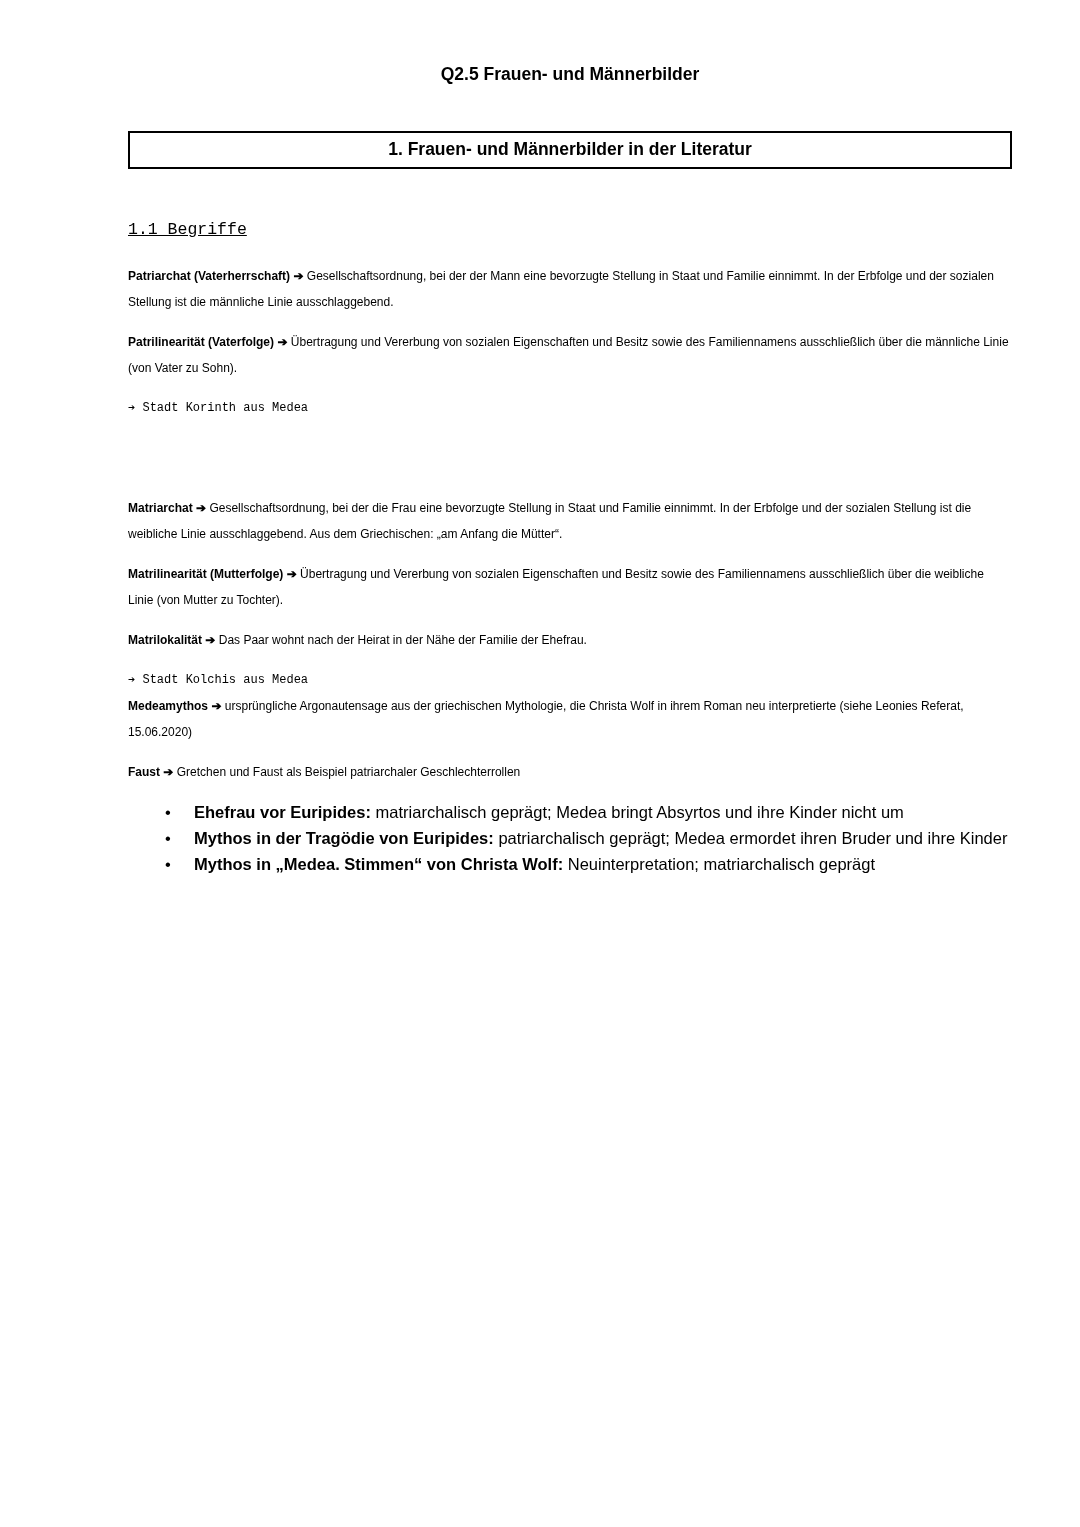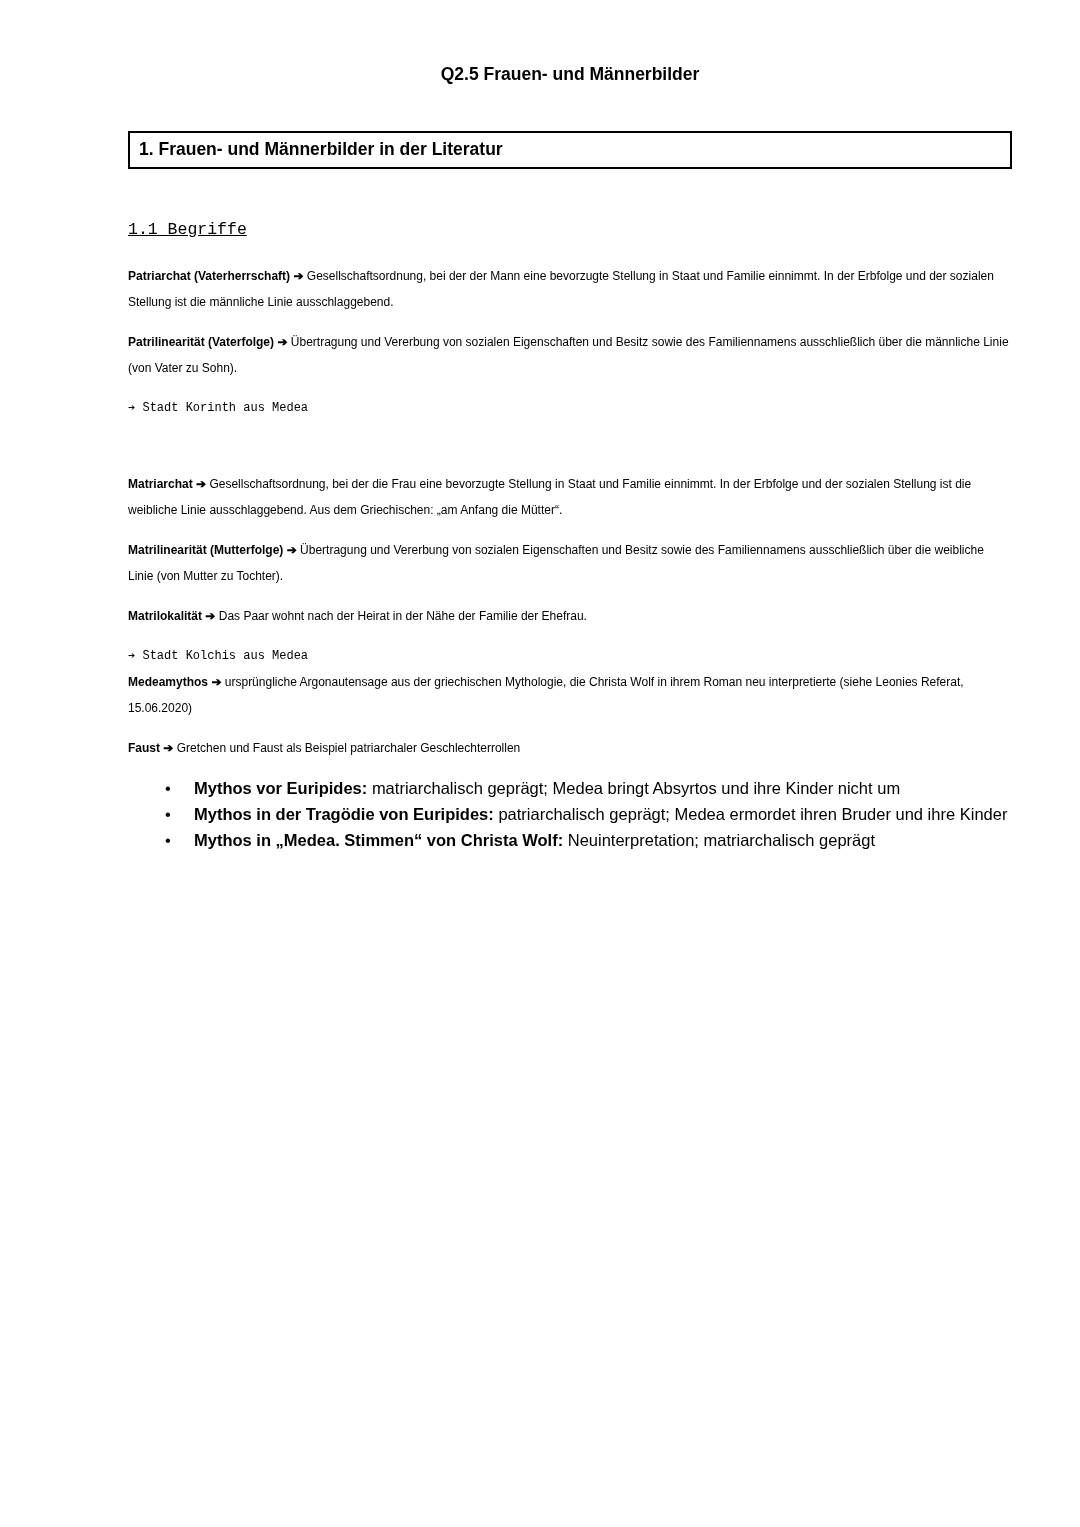--- a/index.html
+++ b/index.html
@@ -26,20 +26,21 @@
     margin: 0 0 45px 0;
     line-height: 24px;
   }
   .boxed-heading {
     border: 2px solid #000000;
     padding: 4px 9px 6px 9px;
     font-size: 17.5px;
     font-weight: bold;
     line-height: 24px;
     margin: 0 0 48px 0;
+    text-align: center;
   }
   .subheading {
     font-size: 16.5px;
     line-height: 26px;
     margin: 0 0 20px 0;
     font-family: Liberation Mono, monospace;
   }
   .subheading .u {
     text-decoration: underline;
   }
@@ -49,21 +50,21 @@
     margin: 0 0 14px 0;
   }
   .para strong {
     font-weight: bold;
   }
   .note {
     margin: 4px 0 0 0;
     font-family: Liberation Mono, monospace;
   }
   .gap-large {
-    margin-top: 50px;
+    margin-top: 74px;
   }
   .bullet-list {
     margin: 0 0 0 37px;
   }
   .bullet-item {
     display: flex;
     font-size: 16.5px;
     line-height: 26px;
   }
   .bullet-marker {
@@ -147,21 +148,21 @@
       <span>Gretchen und Faust als Beispiel patriarchaler Geschlechterrollen</span>
     </p>
   </div>
 
   <div class="section">
 
     <div class="bullet-list">
 
       <div class="bullet-item">
         <span class="bullet-marker">•</span>
-        <span class="bullet-content"><strong>Mythos vor Euripides:</strong>
+        <span class="bullet-content"><strong>Ehefrau vor Euripides:</strong>
           <span>matriarchalisch geprägt; Medea bringt Absyrtos und ihre Kinder nicht um</span></span>
       </div>
 
       <div class="bullet-item">
         <span class="bullet-marker">•</span>
         <span class="bullet-content"><strong>Mythos in der Tragödie von Euripides:</strong>
           <span>patriarchalisch geprägt; Medea ermordet ihren Bruder und ihre Kinder</span></span>
       </div>
 
       <div class="bullet-item">

